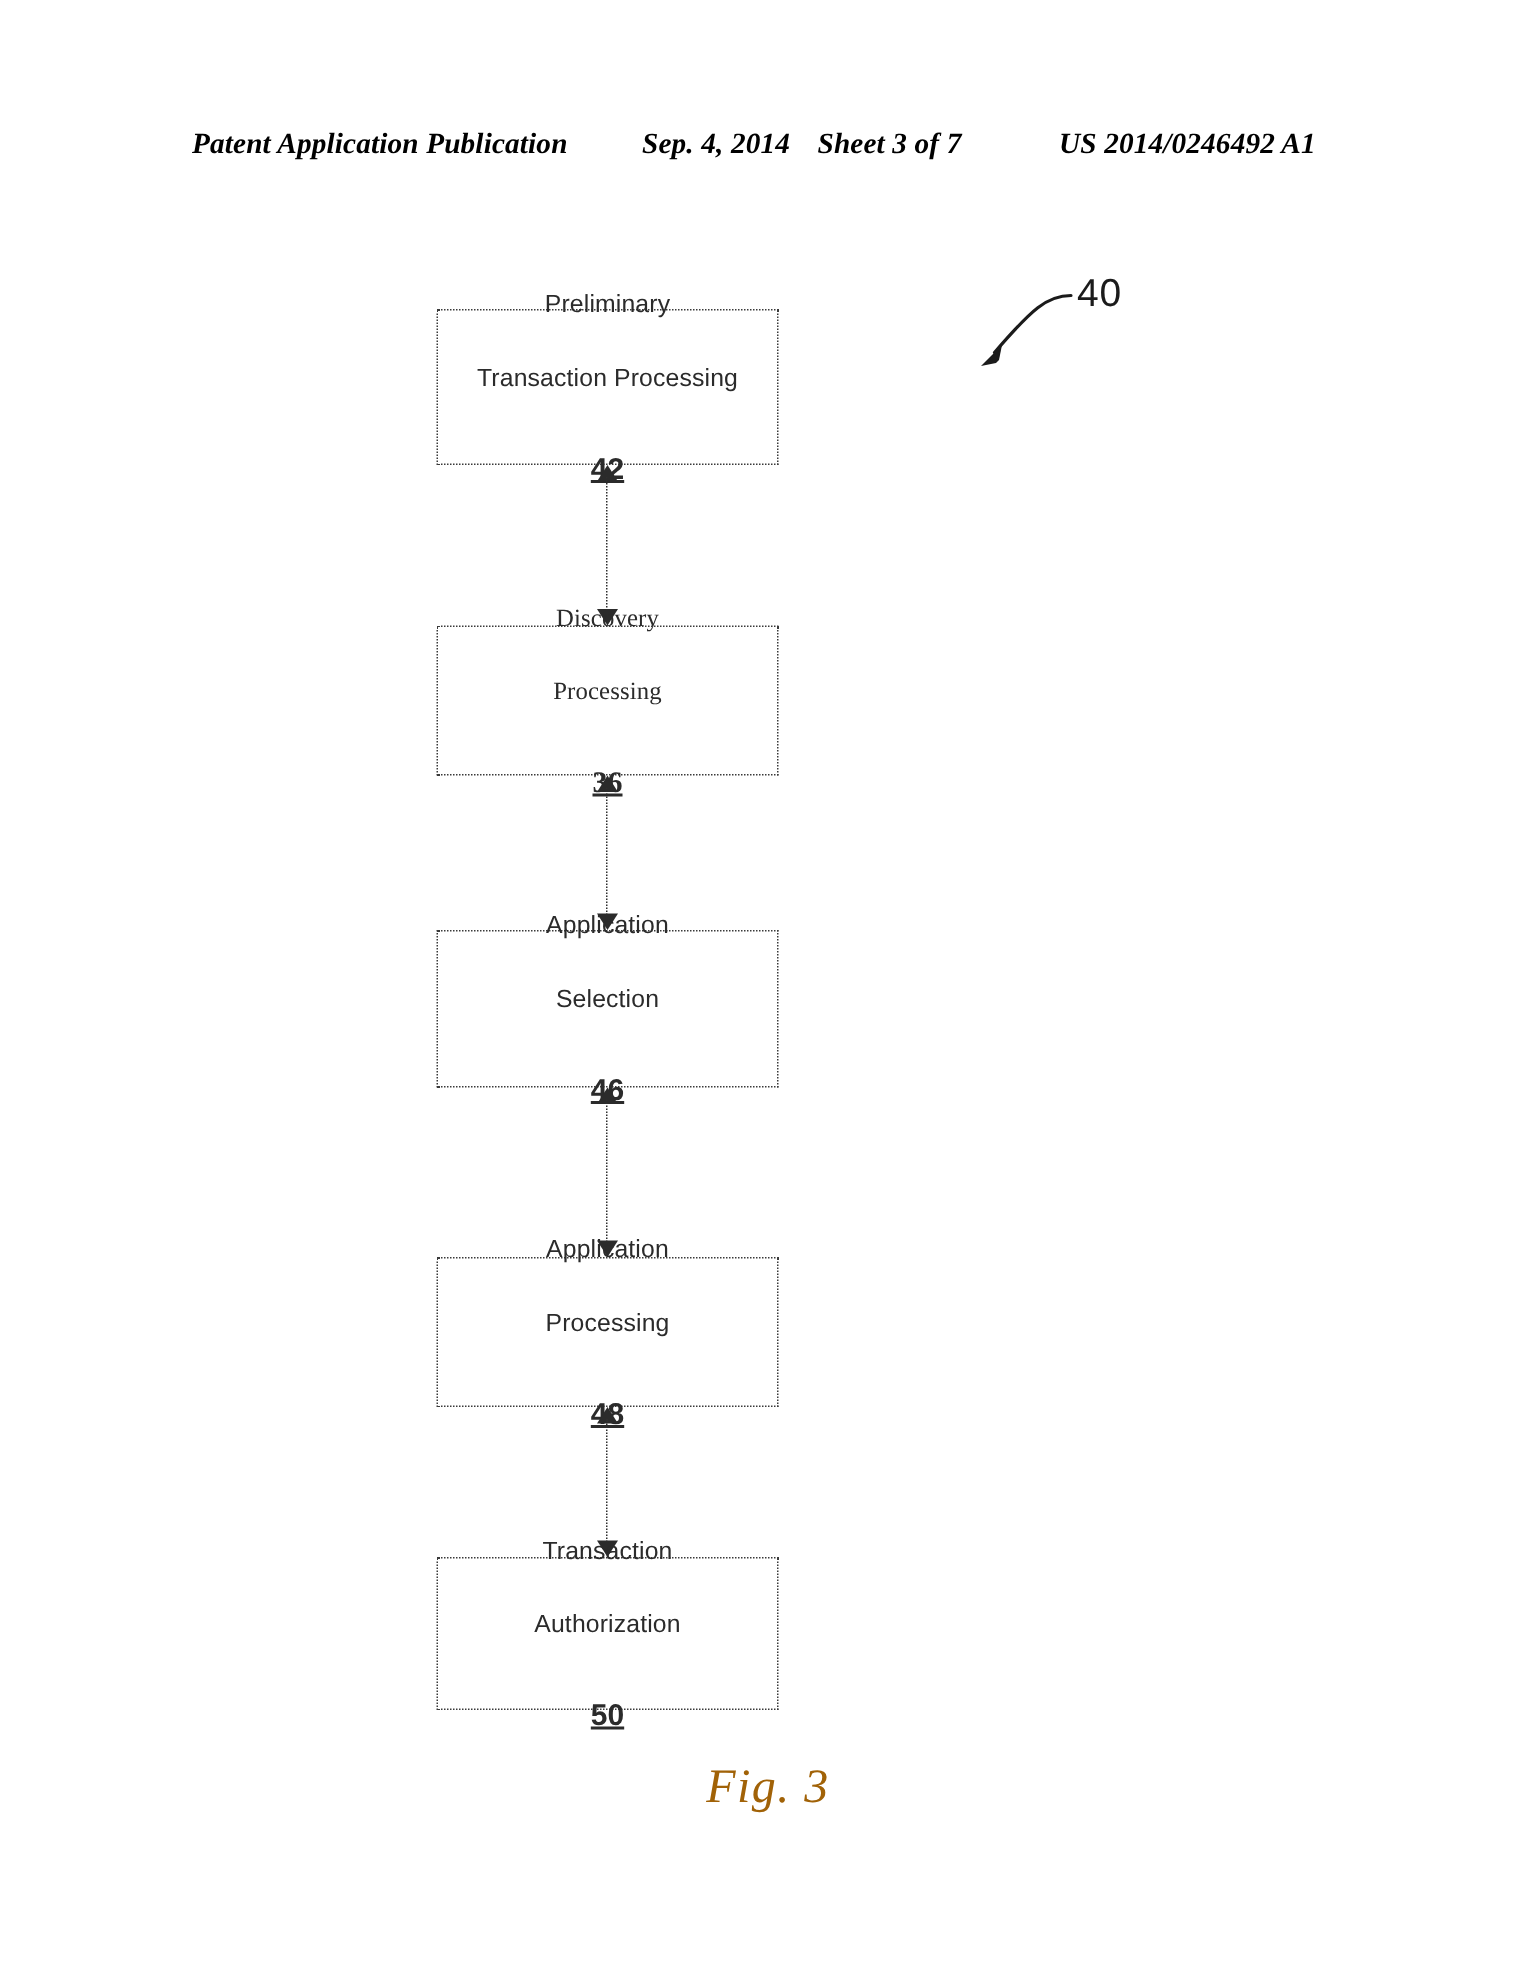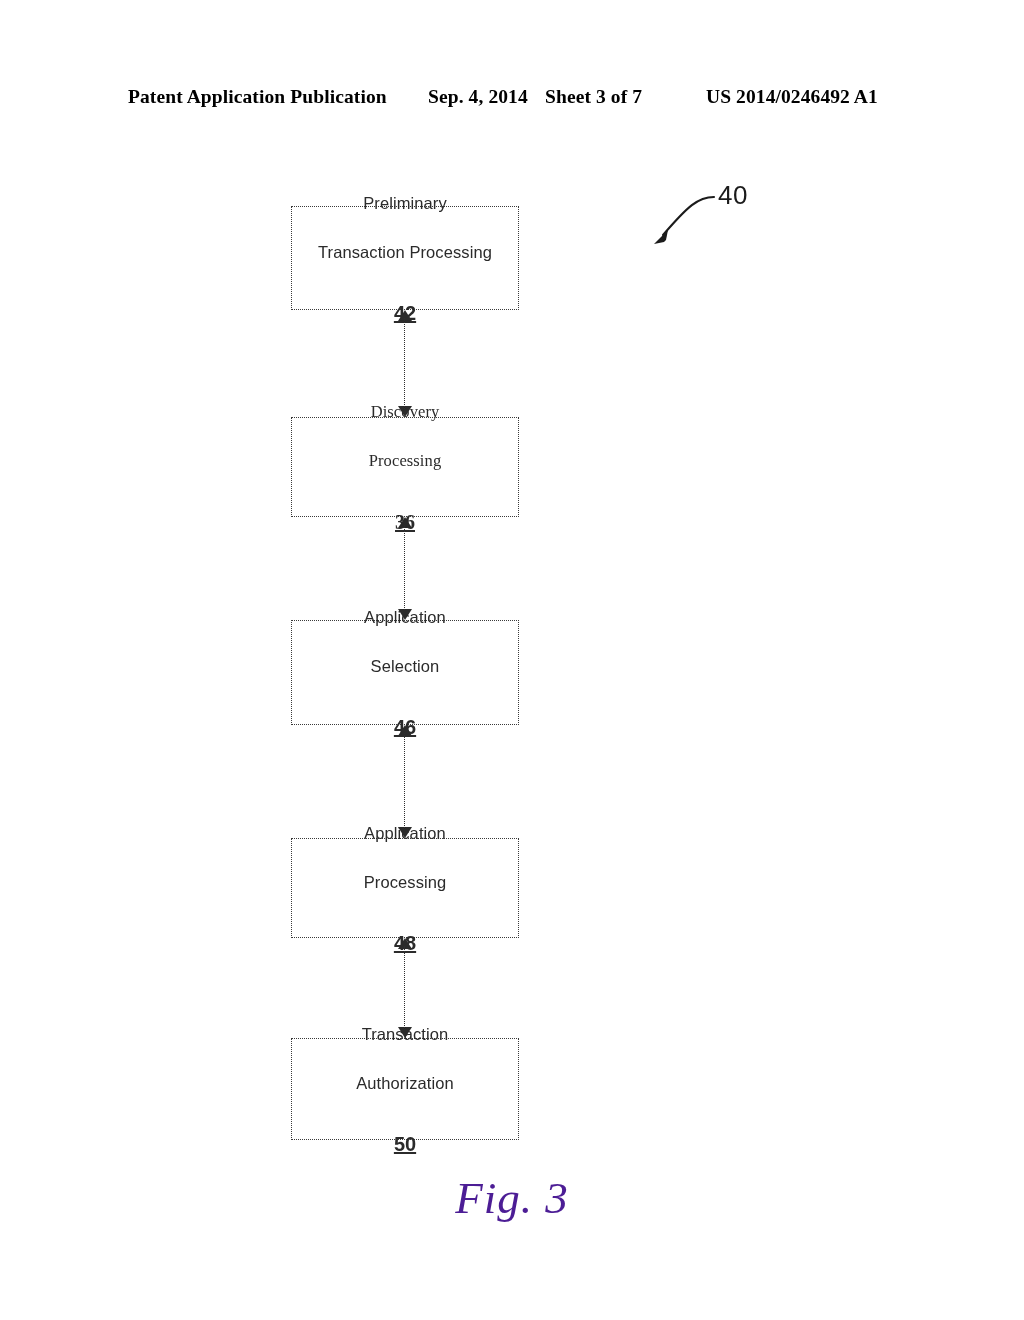--- a/index.html
+++ b/index.html
@@ -25,20 +25,21 @@
     width: 1024px;
     height: 28px;
     display: flex;
     align-items: baseline;
     font-family: "Liberation Serif", serif;
     font-weight: bold;
     font-size: 19.5px;
     letter-spacing: 0.1px;
     color: #000;
     white-space: nowrap;
+    font-style: italic;
   }
   .hdr-pub      { position: absolute; left: 128px;  top: 0; }
   .hdr-date     { position: absolute; left: 428px;  top: 0; }
   .hdr-sheet    { position: absolute; left: 545px;  top: 0; }
   .hdr-patno    { position: absolute; left: 706px;  top: 0; }
 
   
   .diagram {
     position: absolute;
     left: 0;
@@ -141,22 +142,22 @@
 
   
   .fig-caption {
     position: absolute;
     left: 0;
     top: 1172px;
     width: 1024px;
     text-align: center;
     font-family: "Liberation Serif", serif;
     font-style: italic;
-    font-size: 45px;
-    color: #4c1d95;
+    font-size: 32px;
+    color: #a16207;
     letter-spacing: 1px;
   }
   .fig-caption span { padding-left: 0; }
 </style>
 </head>
 <body>
 
 <div class="page-header">
   <span class="hdr-pub">Patent Application Publication</span>
   <span class="hdr-date">Sep. 4, 2014</span>

